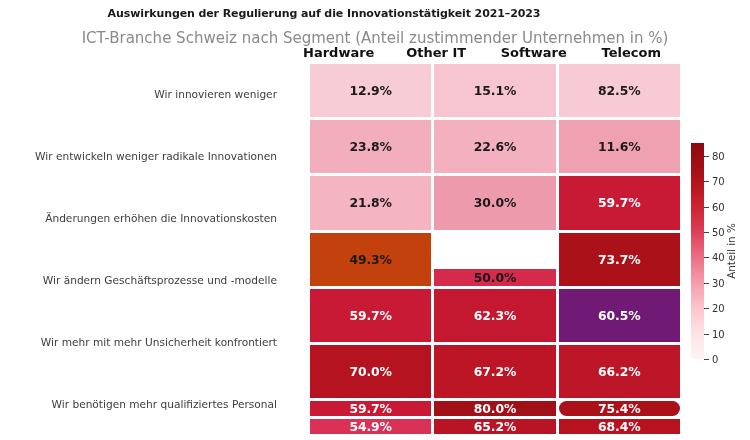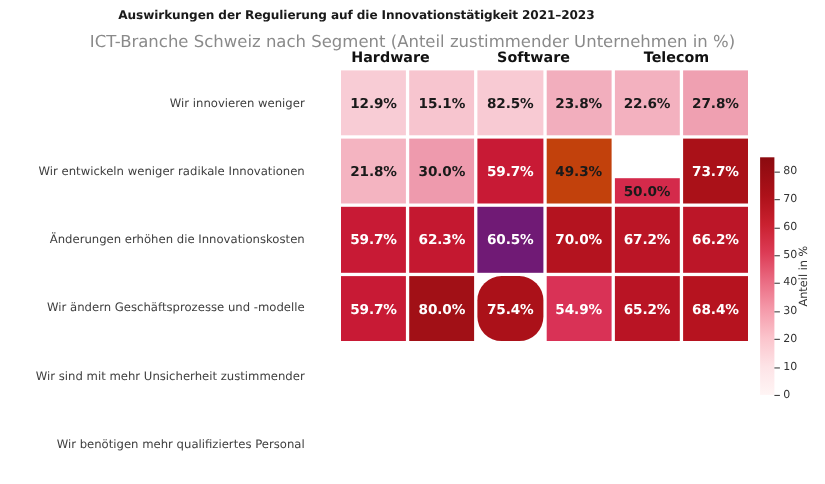--- a/index.html
+++ b/index.html
@@ -34,21 +34,21 @@
     text-align: center;
     font-size: 13px; font-weight: bold; color: #111111;
     line-height: 16px;
   }
 
   
   #grid {
     position: absolute; left: 290px; top: 64px;
     width: 390px; height: 370px;
     display: grid;
-    grid-template-columns: repeat(6, 1fr);
+    grid-template-columns: repeat(3, 1fr);
     grid-template-rows: repeat(6, 1fr);
     gap: 3px;
     padding-left: 20px;
   }
   .cell {
     position: relative;
     display: flex; align-items: center; justify-content: center;
     font-size: 12.4px; font-weight: bold;
     letter-spacing: -0.1px;
   }
@@ -106,40 +106,41 @@
 </head>
 <body>
 
 <div id="figure">
 
   <div id="title">Auswirkungen der Regulierung auf die Innovationstätigkeit 2021–2023</div>
   <div id="subtitle">ICT-Branche Schweiz nach Segment (Anteil zustimmender Unternehmen in %)</div>
 
   <div id="col-headers">
       <div class="col-head">Hardware</div>
+      <div class="col-head">Other IT</div>
       <div class="col-head">Software</div>
       <div class="col-head">Telecom</div>
     </div>
 
   <div id="row-labels">
       <div class="row-label">Wir innovieren weniger</div>
       <div class="row-label">Wir entwickeln weniger radikale Innovationen</div>
       <div class="row-label">Änderungen erhöhen die Innovationskosten</div>
       <div class="row-label">Wir ändern Geschäftsprozesse und -modelle</div>
-      <div class="row-label">Wir sind mit mehr Unsicherheit zustimmender</div>
+      <div class="row-label">Wir mehr mit mehr Unsicherheit konfrontiert</div>
       <div class="row-label">Wir benötigen mehr qualifiziertes Personal</div>
     </div>
 
   <div id="grid">
       <div class="cell" style="background: rgb(248, 204, 213); color: rgb(26, 26, 26);">12.9%</div>
       <div class="cell" style="background: rgb(247, 197, 207); color: rgb(26, 26, 26);">15.1%</div>
       <div class="cell" style="background: rgb(248, 202, 211); color: rgb(26, 26, 26);">82.5%</div>
       <div class="cell" style="background: rgb(242, 174, 189); color: rgb(26, 26, 26);">23.8%</div>
       <div class="cell" style="background: rgb(243, 177, 191); color: rgb(26, 26, 26);">22.6%</div>
-      <div class="cell" style="background: rgb(239, 160, 177); color: rgb(26, 26, 26);">27.8%</div>
+      <div class="cell" style="background: rgb(239, 160, 177); color: rgb(26, 26, 26);">11.6%</div>
       <div class="cell" style="background: rgb(244, 180, 193); color: rgb(26, 26, 26);">21.8%</div>
       <div class="cell" style="background: rgb(238, 154, 173); color: rgb(26, 26, 26);">30.0%</div>
       <div class="cell" style="background: rgb(200, 26, 53); color: rgb(255, 255, 255);">59.7%</div>
       <div class="cell" style="background: #c2410c; color: rgb(26, 26, 26);">49.3%</div>
       <div class="cell" style="background: rgb(212, 42, 75); color: rgb(26, 26, 26); margin-top: 36px;">50.0%</div>
       <div class="cell" style="background: rgb(170, 17, 24); color: rgb(255, 255, 255);">73.7%</div>
       <div class="cell" style="background: rgb(200, 26, 53); color: rgb(255, 255, 255);">59.7%</div>
       <div class="cell" style="background: rgb(196, 24, 48); color: rgb(255, 255, 255);">62.3%</div>
       <div class="cell" style="background: #701a75; color: rgb(255, 255, 255);">60.5%</div>
       <div class="cell" style="background: rgb(180, 19, 31); color: rgb(255, 255, 255);">70.0%</div>

